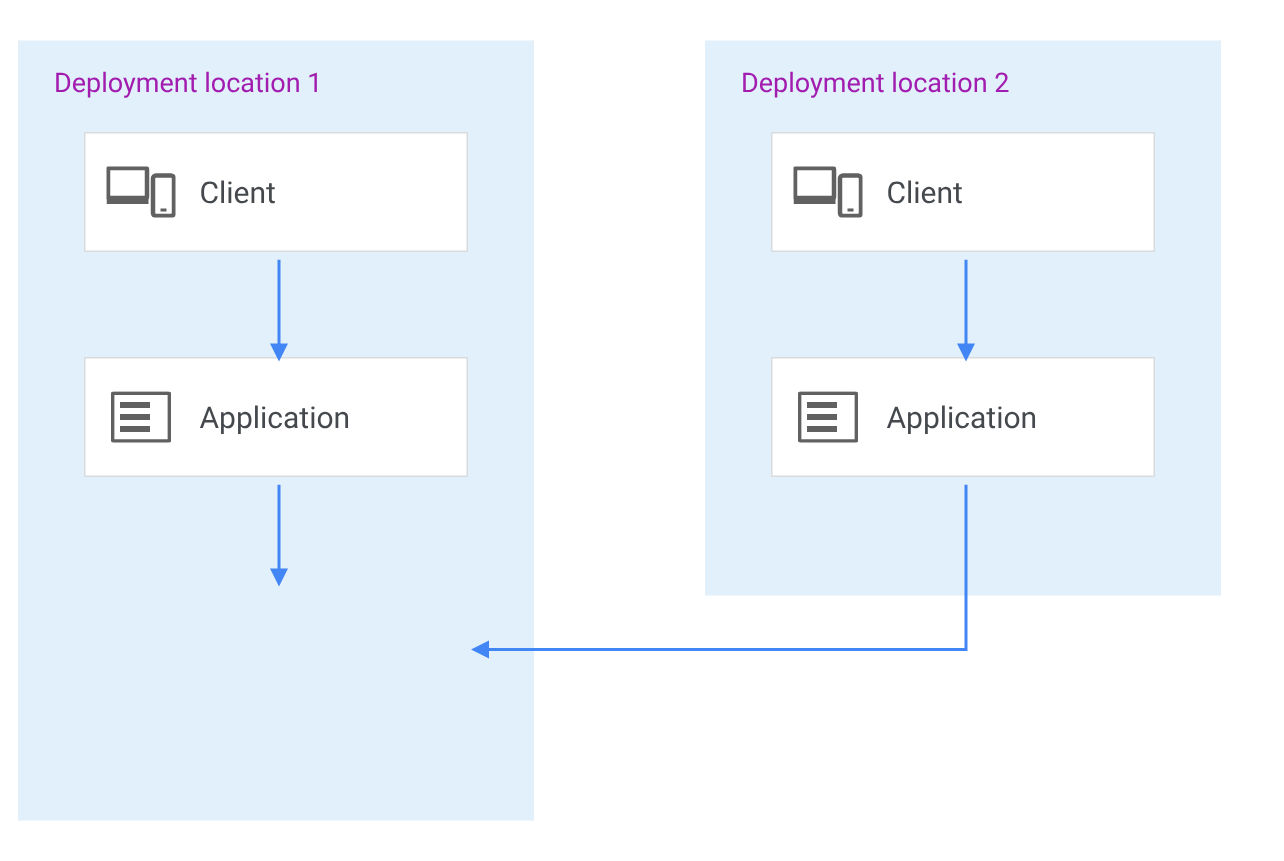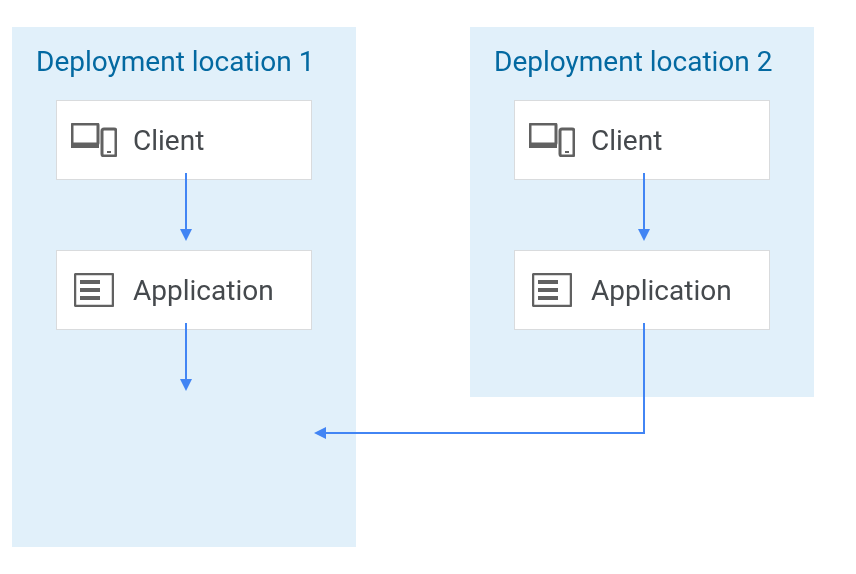--- a/index.html
+++ b/index.html
@@ -11,39 +11,39 @@
       background: #fff;
     }
     .region {
       position: absolute;
       background: #E1F0FA;
       padding: 18px 24px;
     }
     .region-1 { left: 12px; top: 27px; width: 344px; height: 520px; }
     .region-2 { left: 470px; top: 27px; width: 344px; height: 370px; }
     .region-title {
-      color: #0369a1;
-      font-size: 28px;
+      color: #a21caf;
+      font-size: 18px;
       font-weight: 400;
       margin-bottom: 22px;
     }
     .node {
       background: #fff;
       border: 1px solid #D9DBDD;
       width: 256px;
       height: 80px;
       display: flex;
       align-items: center;
       padding: 0 14px;
       margin-left: 20px;
       position: relative;
     }
     .node-label {
       color: #45494D;
-      font-size: 28px;
+      font-size: 20px;
       font-weight: 400;
       margin-left: 16px;
     }
     .icon-box {
       width: 46px;
       height: 40px;
       display: flex;
       align-items: center;
       justify-content: center;
     }

